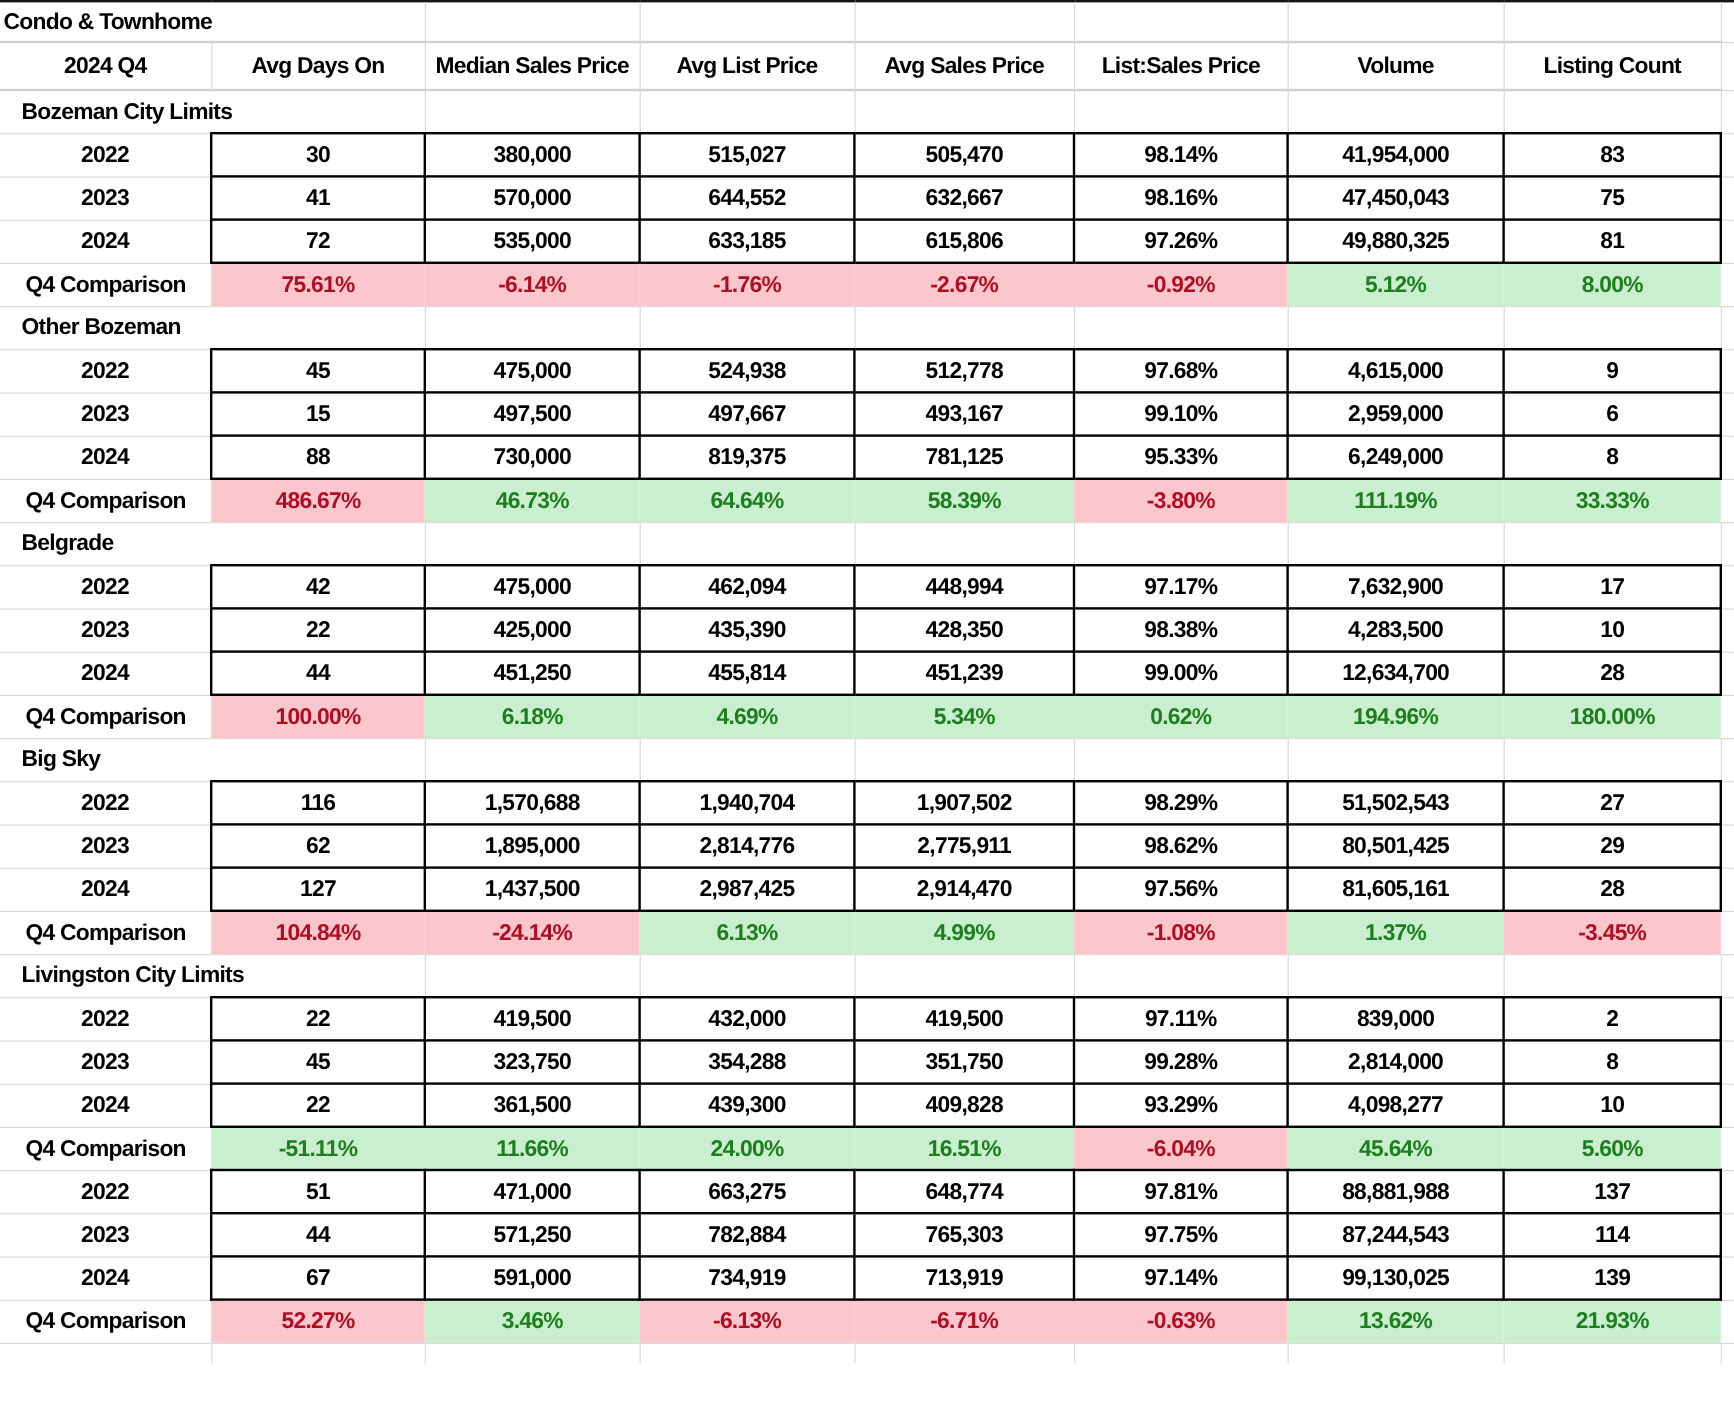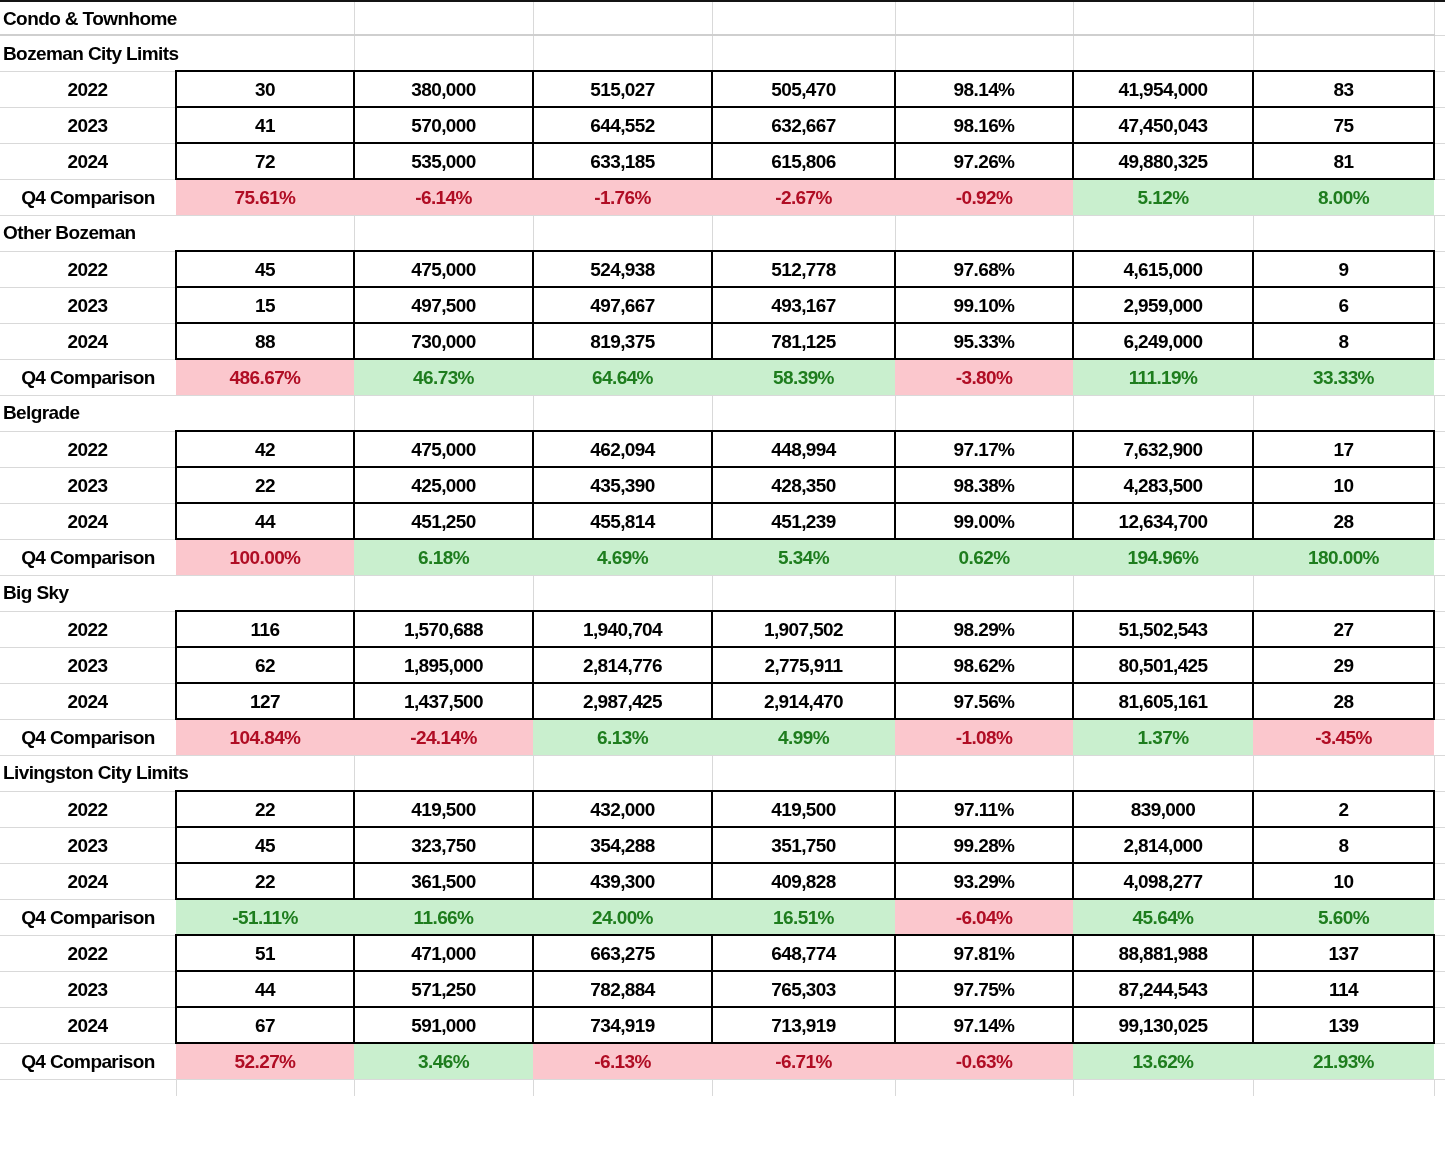--- a/index.html
+++ b/index.html
@@ -15,21 +15,21 @@
   .c{border-right:1px solid var(--grid);border-bottom:1px solid var(--grid);}
   .r-title td{border-top:2px solid #141414;height:34px;}
   .r-title .c{border-bottom:2px solid var(--grid-thick);margin-left:17px;}
   .r-head td{height:40px;}
   .r-head .c{border-bottom:2px solid var(--grid-thick);}
   .r-sec td{height:36px;}
   .r-data td{height:36px;}
   .r-cmp td{height:36px;}
   .r-tail td{height:17px;border-bottom:none;}
   .title{text-align:left;padding-left:3px;font-size:19px;}
-  .sec{text-align:left;padding-left:3px;}
+  .sec{text-align:left;padding-left:18px;}
   .center{text-align:center;}
   .lbl{text-align:center;}
   
   .box{border:2px solid var(--ink);text-align:center;}
   
   .cmp{border-bottom:1px solid var(--grid);text-align:center;}
   .cmp-bad{background:var(--bad-bg);color:var(--bad-tx);}
   .cmp-good{background:var(--good-bg);color:var(--good-tx);}
   .r-cmp .lbl{border-right:none;}
   
@@ -54,20 +54,31 @@
     <tr class="r-title">
       <td class="c title" colspan="2">Condo &amp; Townhome</td>
       <td class="c"></td>
       <td class="c"></td>
       <td class="c"></td>
       <td class="c"></td>
       <td class="c"></td>
       <td class="c"></td>
       <td class="sl"></td>
     </tr>
+    <tr class="r-head">
+      <td class="c center">2024 Q4</td>
+      <td class="c center">Avg Days On</td>
+        <td class="c center">Median Sales Price</td>
+        <td class="c center">Avg List Price</td>
+        <td class="c center">Avg Sales Price</td>
+        <td class="c center">List:Sales Price</td>
+        <td class="c center">Volume</td>
+        <td class="c center">Listing Count</td>
+        <td class="sl"></td>
+    </tr>
   <tr class="r-sec">
         <td class="c sec" colspan="2">Bozeman City Limits</td>
         <td class="c"></td>
         <td class="c"></td>
         <td class="c"></td>
         <td class="c"></td>
         <td class="c"></td>
         <td class="c"></td>
         <td class="sl"></td>
       </tr>

